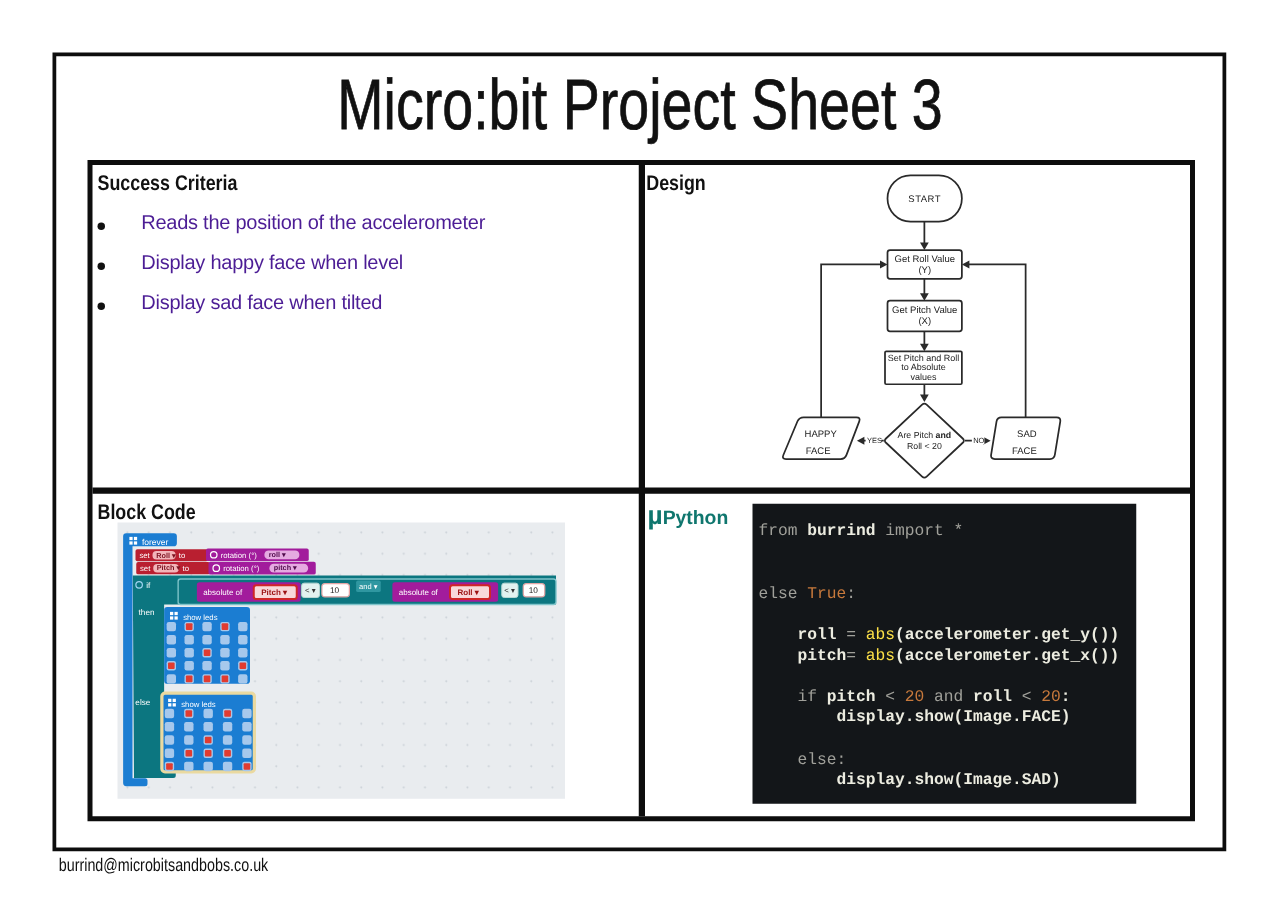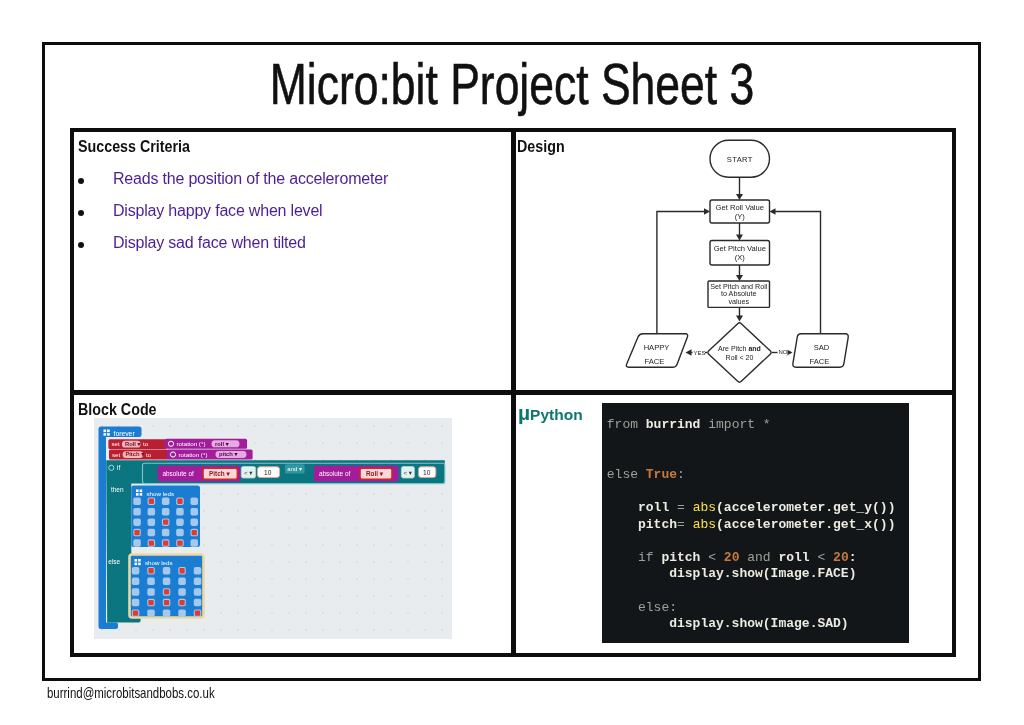--- a/index.html
+++ b/index.html
@@ -19,21 +19,21 @@
   
   .bullet{position:absolute;font-size:16px;color:#4c1d95;letter-spacing:-0.2px;}
   .dot{position:absolute;width:6px;height:6px;border-radius:50%;background:#111;}
   
   #footer{left:47px;top:685px;font-size:14.5px;color:#111;transform:scaleX(0.79);
           transform-origin:0 0;}
   #pycode{margin:0;padding:14.1px 0 0 4.8px;font-family:"Liberation Mono",monospace;
           font-size:13px;line-height:16.6px;}
   #pycode .g{color:#a0a09a;margin-top:35px;}
   #pycode .w{color:#ecece0;font-weight:bold;}
-  #pycode .o{color:#c7793c;font-weight:bold;}
+  #pycode .o{color:#c7793c;font-weight:normal;}
   #pycode .y{color:#fde047;}
 </style>
 </head>
 <body>
 <div id="outer" class="abs"></div>
 <div id="title" class="abs">Micro:bit Project Sheet 3</div>
 <div id="tbl" class="abs">
   <div id="vdiv" class="abs"></div>
   <div id="hdiv" class="abs"></div>
 </div>

